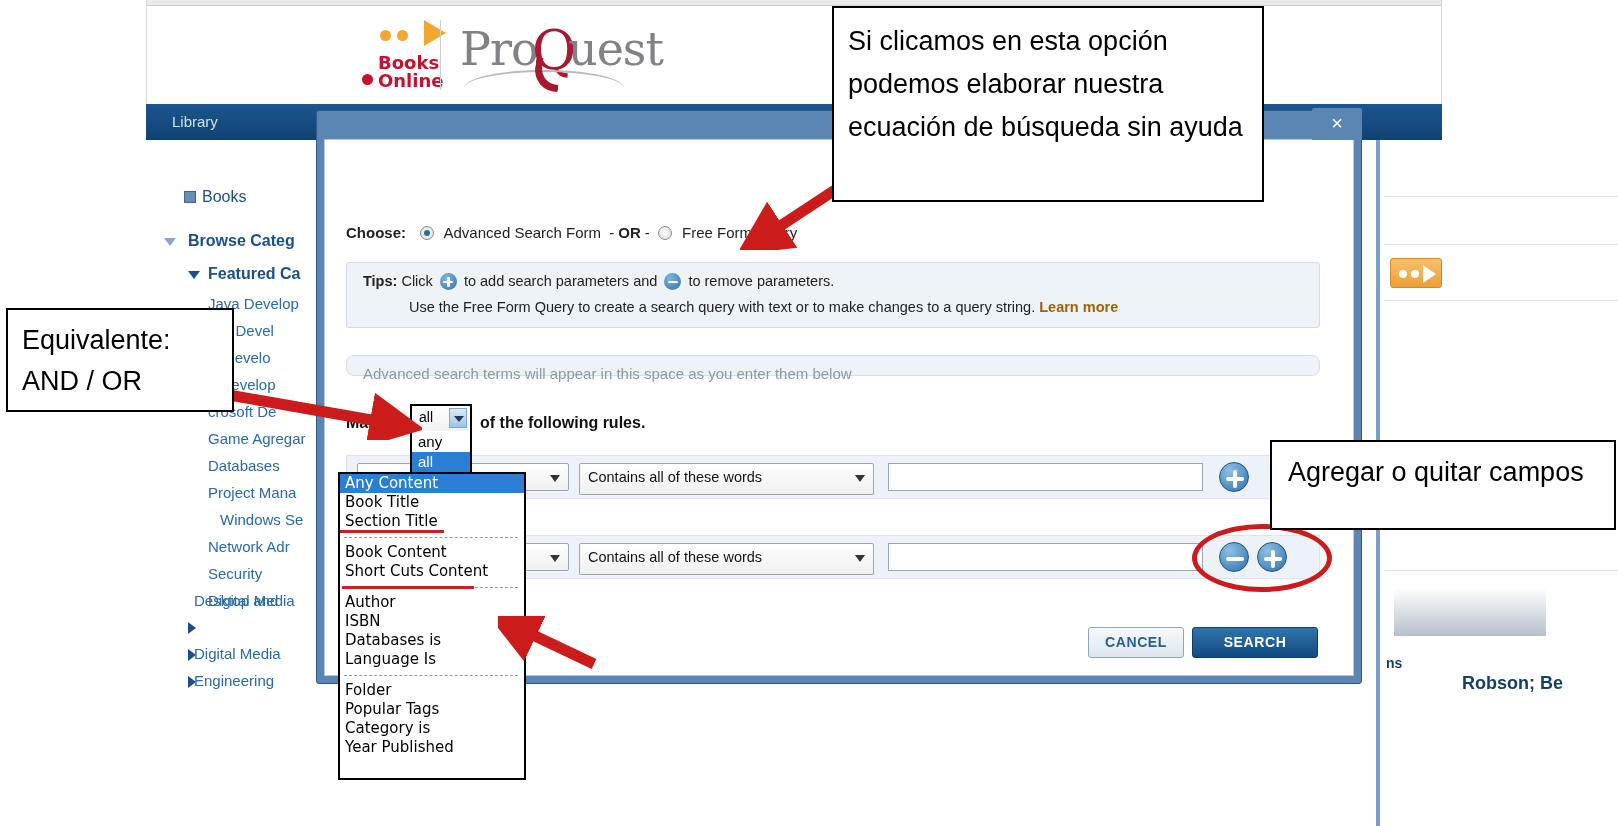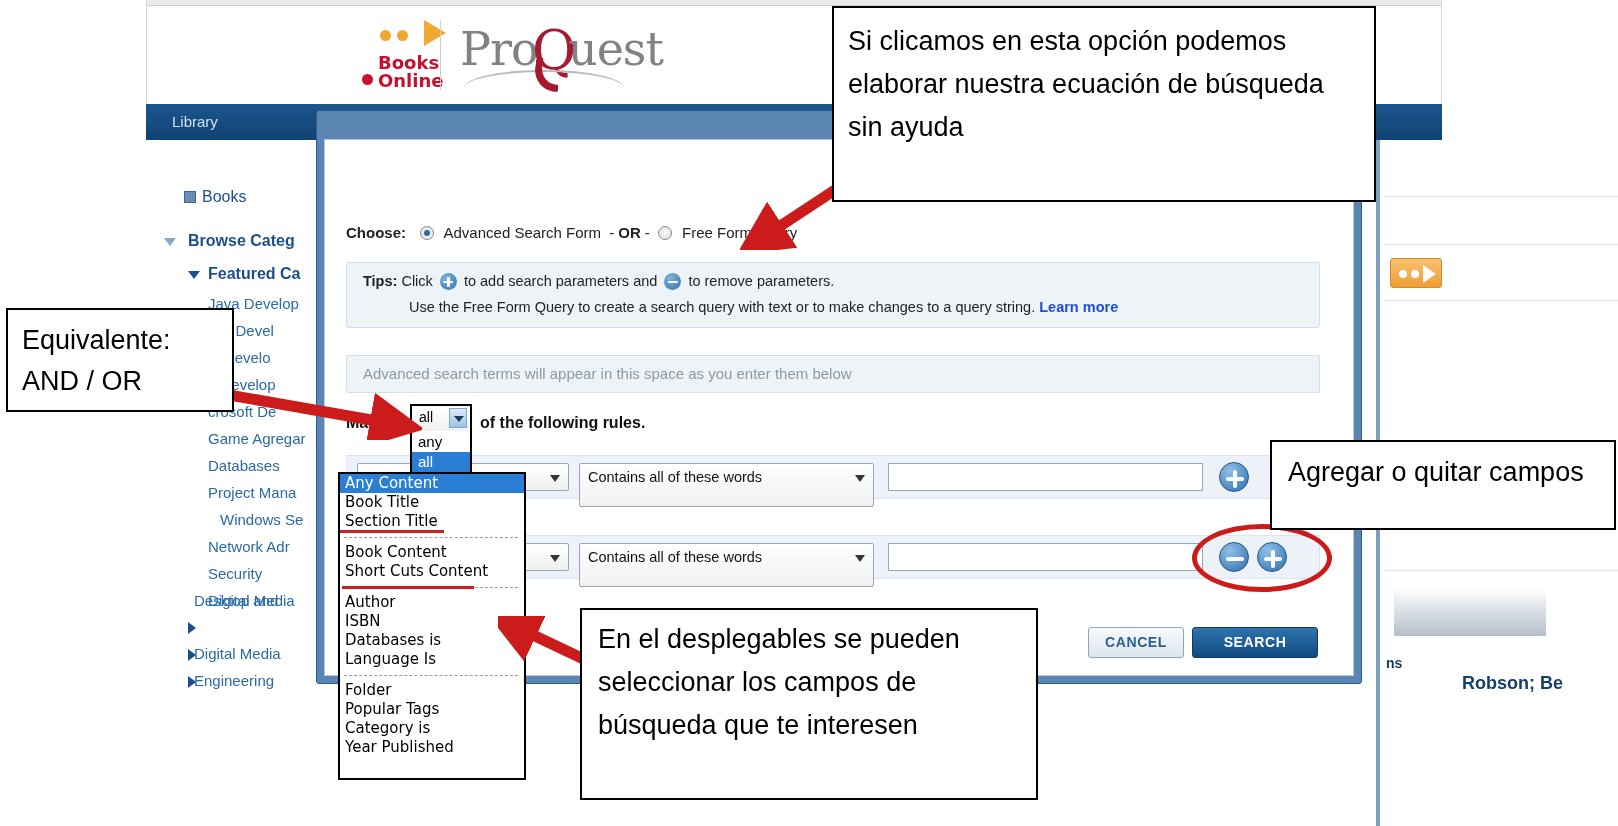--- a/index.html
+++ b/index.html
@@ -242,42 +242,42 @@
   }
   .tips-line1 {
     position: absolute; left: 16px; top: 10px;
     font-size: 14.5px; color: #222; white-space: nowrap;
   }
   .tips-line2 {
     position: absolute; left: 62px; top: 36px;
     font-size: 14.5px; color: #222; white-space: nowrap;
   }
   .tips-label { font-weight: bold; }
-  .learnmore { color: #1d4ed8; font-weight: bold; }
+  .learnmore { color: #a16207; font-weight: bold; }
   .circ-icon {
     display: inline-block; width: 17px; height: 17px;
     border-radius: 50%;
     background: radial-gradient(circle at 35% 30%, #7fb4dd, #2f72ae);
     position: relative; vertical-align: -4px; margin: 0 3px;
   }
   .circ-icon::before {
     content: ""; position: absolute; left: 3.5px; top: 7.5px;
     width: 10px; height: 2.5px; background: #fff; border-radius: 1px;
   }
   .circ-icon.plus::after {
     content: ""; position: absolute; left: 7.3px; top: 3.5px;
     width: 2.5px; height: 10px; background: #fff; border-radius: 1px;
   }
 
   .termbox {
     position: absolute; left: 346px; top: 355px;
-    width: 974px; height: 38px;
+    width: 974px; height: 21px;
     background: #eef3f8;
     border: 1px solid #d3dfec;
-    border-radius: 2px;
+    border-radius: 8px;
   }
   .termbox span {
     position: absolute; left: 16px; top: 9px;
     color: #8b9aa8; font-size: 15px;
   }
 
   .match-label {
     position: absolute; left: 346px; top: 414px;
     font-size: 16px; font-weight: bold; color: #111;
   }
@@ -341,21 +341,21 @@
   }
   .fieldsel .arw {
     position: absolute; right: 8px; top: 11px;
     width: 0; height: 0;
     border-left: 5px solid transparent;
     border-right: 5px solid transparent;
     border-top: 7px solid #333;
   }
   .opsel {
     position: absolute; left: 232px; top: 7px;
-    width: 295px; height: 44px;
+    width: 295px; height: 32px;
     background: linear-gradient(#ffffff, #f0f0f0);
     border: 1px solid #9aa7b4; border-radius: 2px;
   }
   .opsel .cap {
     position: absolute; left: 8px; top: 5px;
     font-size: 14.5px; color: #111;
   }
   .opsel .arw {
     position: absolute; right: 8px; top: 11px;
     width: 0; height: 0;
@@ -428,21 +428,21 @@
   
   .callout {
     position: absolute;
     background: #ffffff;
     border: 2px solid #000000;
     color: #000000;
     font-family: "Liberation Sans", sans-serif;
     z-index: 100;
   }
   .callout p { margin: 0; }
-  .c1 { left: 832px; top: 6px;  width: 544px; height: 196px; padding: 12px 14px; font-size: 27px; line-height: 43px; }
+  .c1 { left: 832px; top: 6px;  width: 432px; height: 196px; padding: 12px 14px; font-size: 27px; line-height: 43px; }
   .c2 { left: 6px;   top: 308px; width: 228px; height: 104px; padding: 10px 14px; font-size: 27px; line-height: 41px; }
   .c3 { left: 1270px; top: 440px; width: 346px; height: 90px;  padding: 10px 16px; font-size: 27px; line-height: 41px; }
   .c4 { left: 580px; top: 608px; width: 458px; height: 192px; padding: 8px 16px; font-size: 27px; line-height: 43px; }
 
   .arrow-svg { position: absolute; z-index: 99; pointer-events: none; }
   .red-ellipse {
     position: absolute; left: 1192px; top: 524px;
     width: 140px; height: 68px;
     border: 5px solid #cc1b1b; border-radius: 50%;
     z-index: 98;
@@ -622,23 +622,20 @@
 
   <div class="callout c1">
     <p>Si clicamos en esta opción podemos elaborar nuestra ecuación de búsqueda sin ayuda</p>
   </div>
   <div class="callout c3">
     <p>Agregar o quitar campos</p>
   </div>
   <div class="callout c2">
     <p>Equivalente: AND / OR</p>
   </div>
-  <div class="callout c4">
-    <p>En el desplegables se pueden seleccionar los campos de búsqueda que te interesen</p>
-  </div>
 
   <svg class="arrow-svg" style="left:740px; top:180px;" width="110" height="70">
     <defs>
         <marker id="ah1" markerWidth="5" markerHeight="5" refX="2.2" refY="2.5" orient="auto">
       <path d="M0,0 L5,2.5 L0,5 z" fill="#cc1b1b"></path>
         </marker>
       </defs>
     <line x1="98" y1="8" x2="22" y2="58" stroke="#cc1b1b" stroke-width="11" marker-end="url(#ah1)"></line>
   </svg>
 

